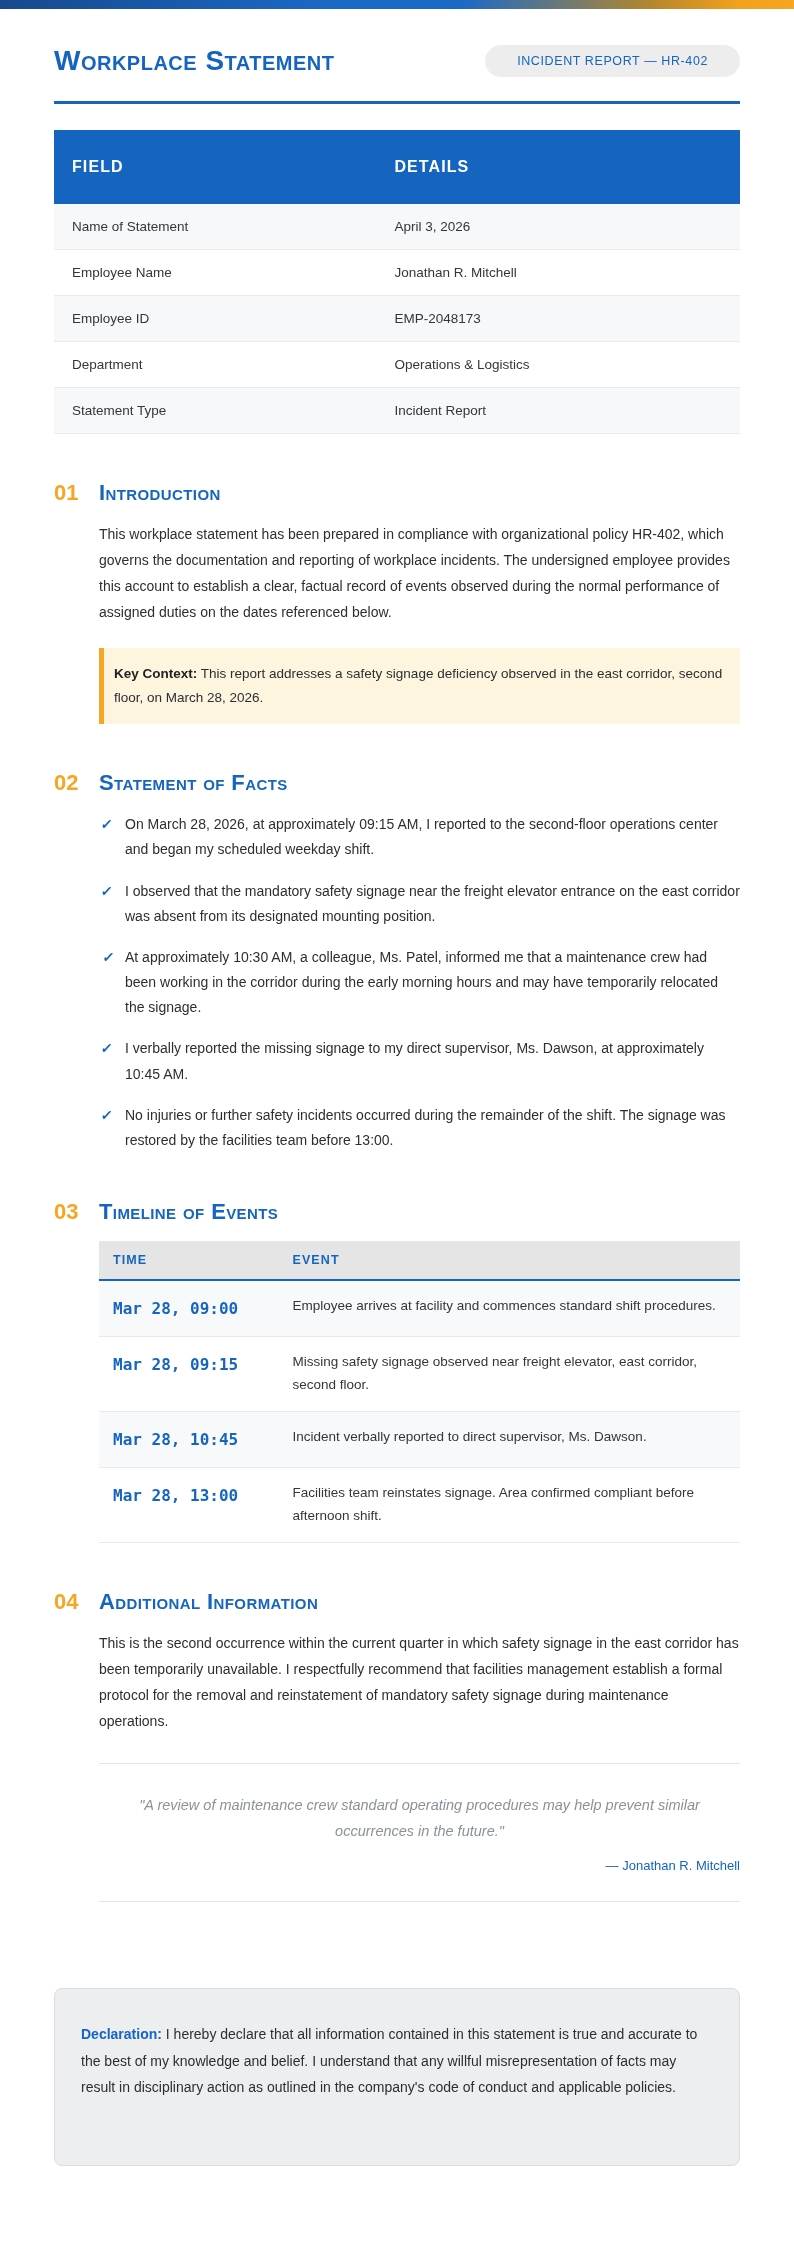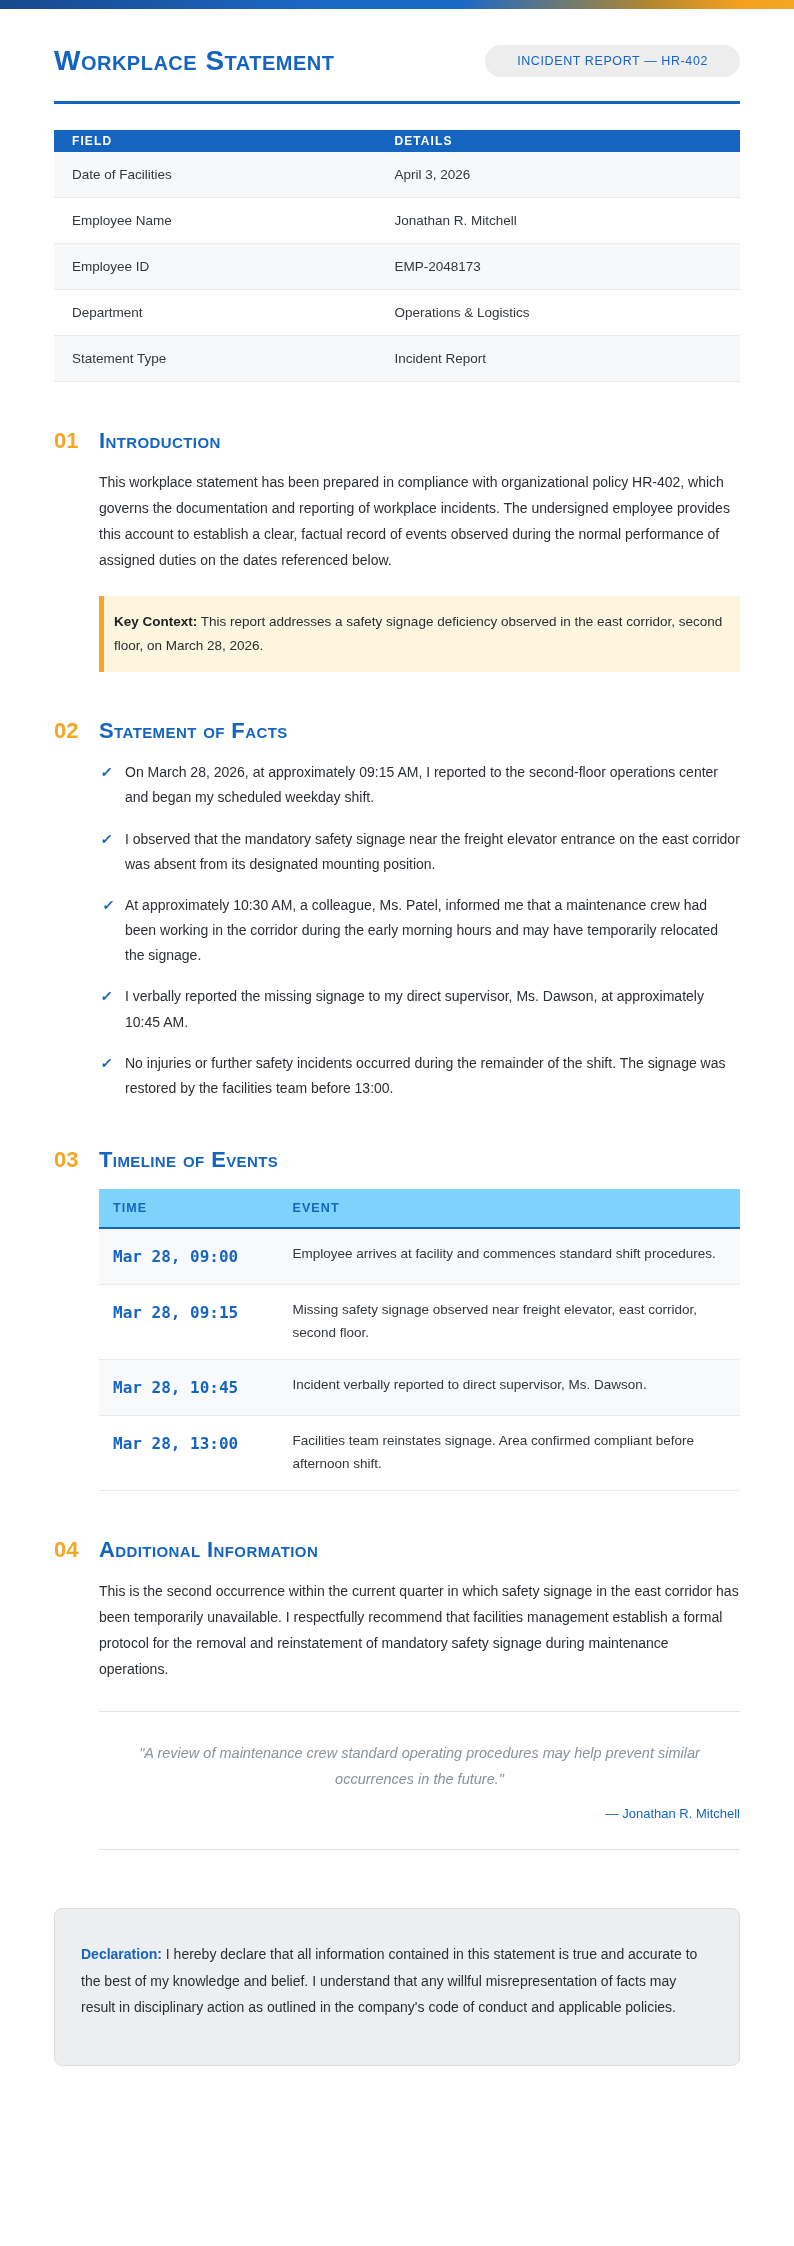--- a/index.html
+++ b/index.html
@@ -51,23 +51,23 @@
   table.info-table {
     width: 100%;
     border-collapse: collapse;
     margin-top: 26px;
     font-size: 13.5px;
   }
   table.info-table th {
     background: #1565c0;
     color: #ffffff;
     text-align: left;
-    font-size: 12px;
+    font-size: 16px;
     letter-spacing: 1.1px;
-    padding: 4px 18px;
+    padding: 28px 18px;
   }
   table.info-table th:first-child { width: 47%; }
   table.info-table td {
     padding: 15px 18px;
     border-bottom: 1px solid #e9eaec;
     color: #32373c;
   }
   table.info-table tbody tr:nth-child(odd) { background: #f7f8f9; }
 
   
@@ -123,21 +123,21 @@
     transform: skewX(-8deg);
   }
 
   
   table.timeline-table {
     width: 100%;
     border-collapse: collapse;
     margin-top: 6px;
   }
   table.timeline-table th {
-    background: #7dd3fc;
+    background: #e5e5e5;
     color: #1565c0;
     font-size: 12.5px;
     letter-spacing: 1.1px;
     text-align: left;
     padding: 12px 14px;
     border-bottom: 2px solid #1565c0;
   }
   table.timeline-table th:first-child { width: 28%; }
   table.timeline-table td {
     padding: 14px;
@@ -172,25 +172,25 @@
   }
   .quote-attribution {
     text-align: right;
     color: #1565c0;
     font-size: 13px;
     margin-top: 14px;
   }
 
   
   .declaration-box {
-    margin-top: 58px;
+    margin-top: 86px;
     background: #eceef0;
     border: 1px solid #dadde0;
     border-radius: 8px;
-    padding: 32px 26px 44px 26px;
+    padding: 32px 26px 64px 26px;
     font-size: 14px;
     line-height: 1.9;
     color: #2b2f33;
   }
   .declaration-label { font-weight: bold; color: #1565c0; }
 </style>
 </head>
 <body>
 
 <div class="top-bar"></div>
@@ -205,21 +205,21 @@
 
   <table class="info-table">
     <thead>
       <tr>
         <th>FIELD</th>
         <th>DETAILS</th>
       </tr>
     </thead>
     <tbody>
       <tr>
-        <td>Date of Facilities</td>
+        <td>Name of Statement</td>
         <td>April 3, 2026</td>
       </tr>
       <tr>
         <td>Employee Name</td>
         <td>Jonathan R. Mitchell</td>
       </tr>
       <tr>
         <td>Employee ID</td>
         <td>EMP-2048173</td>
       </tr>

